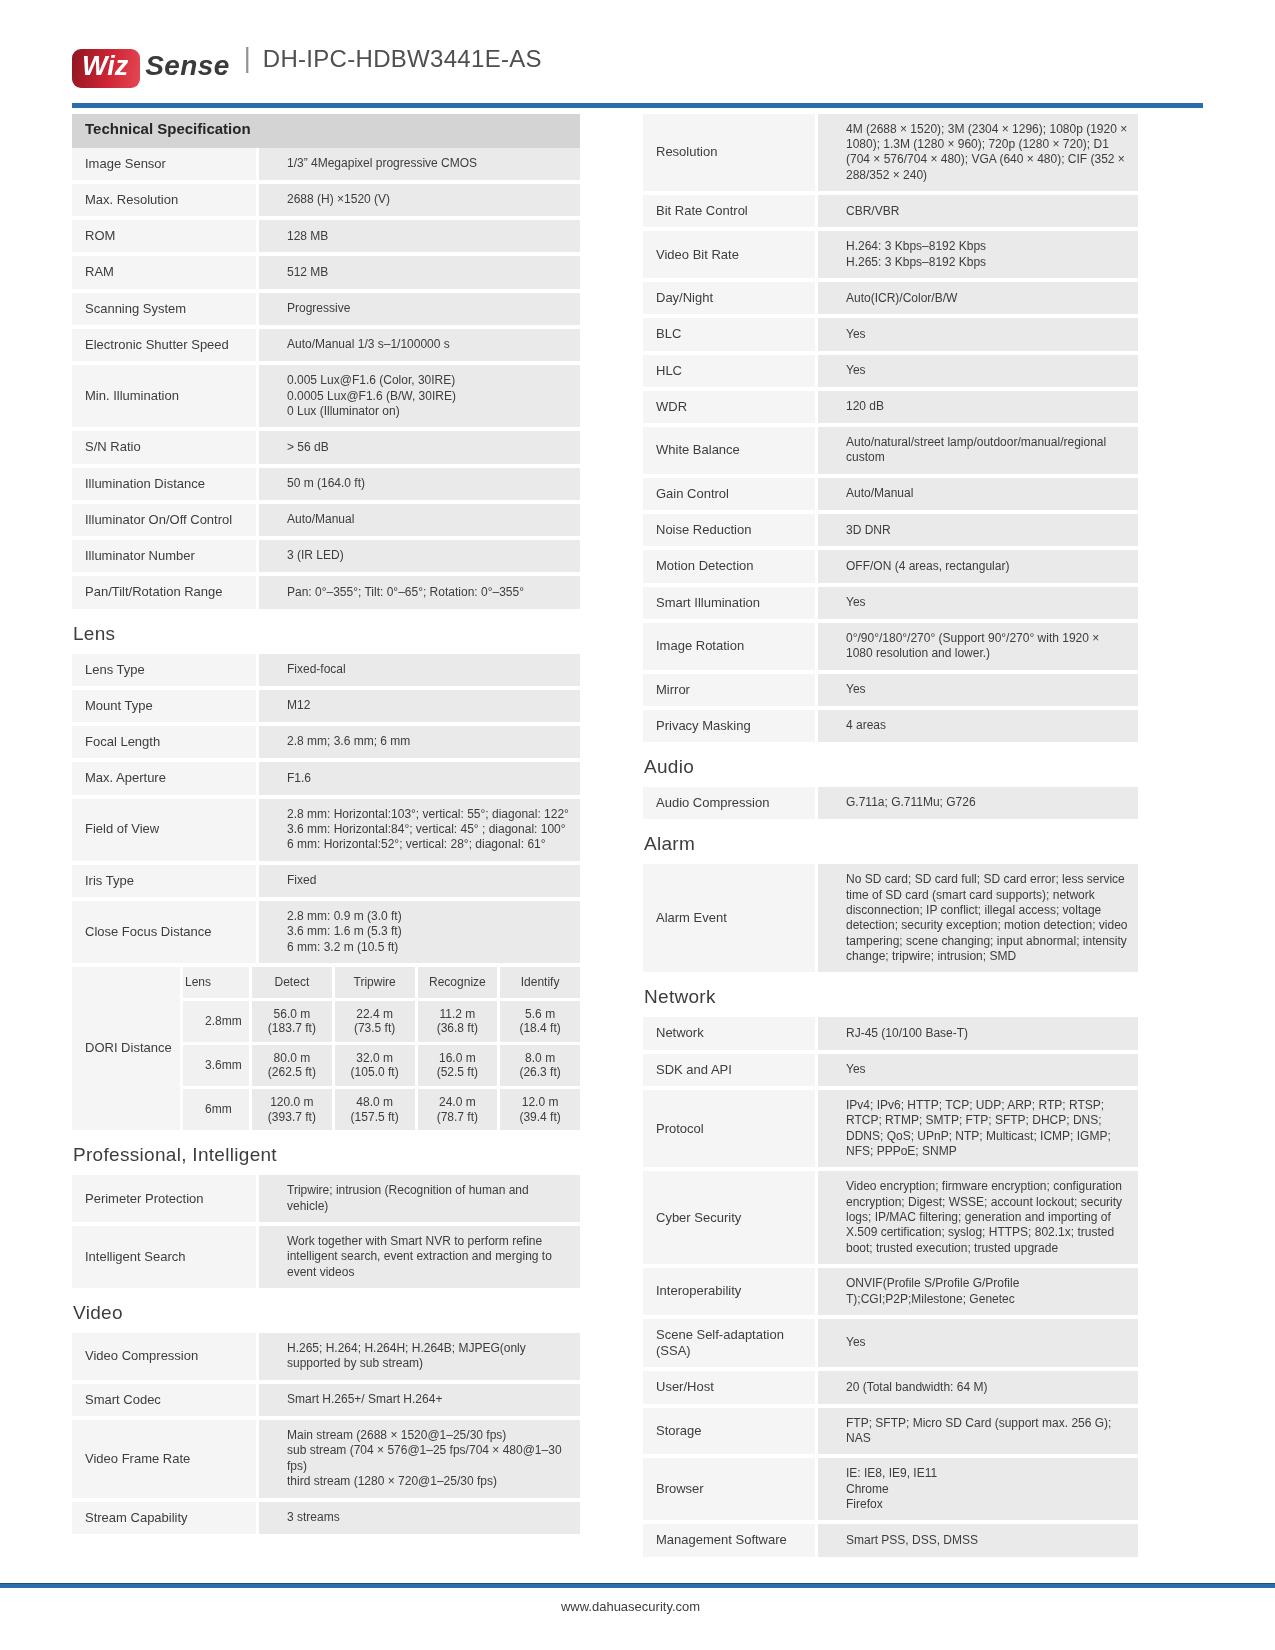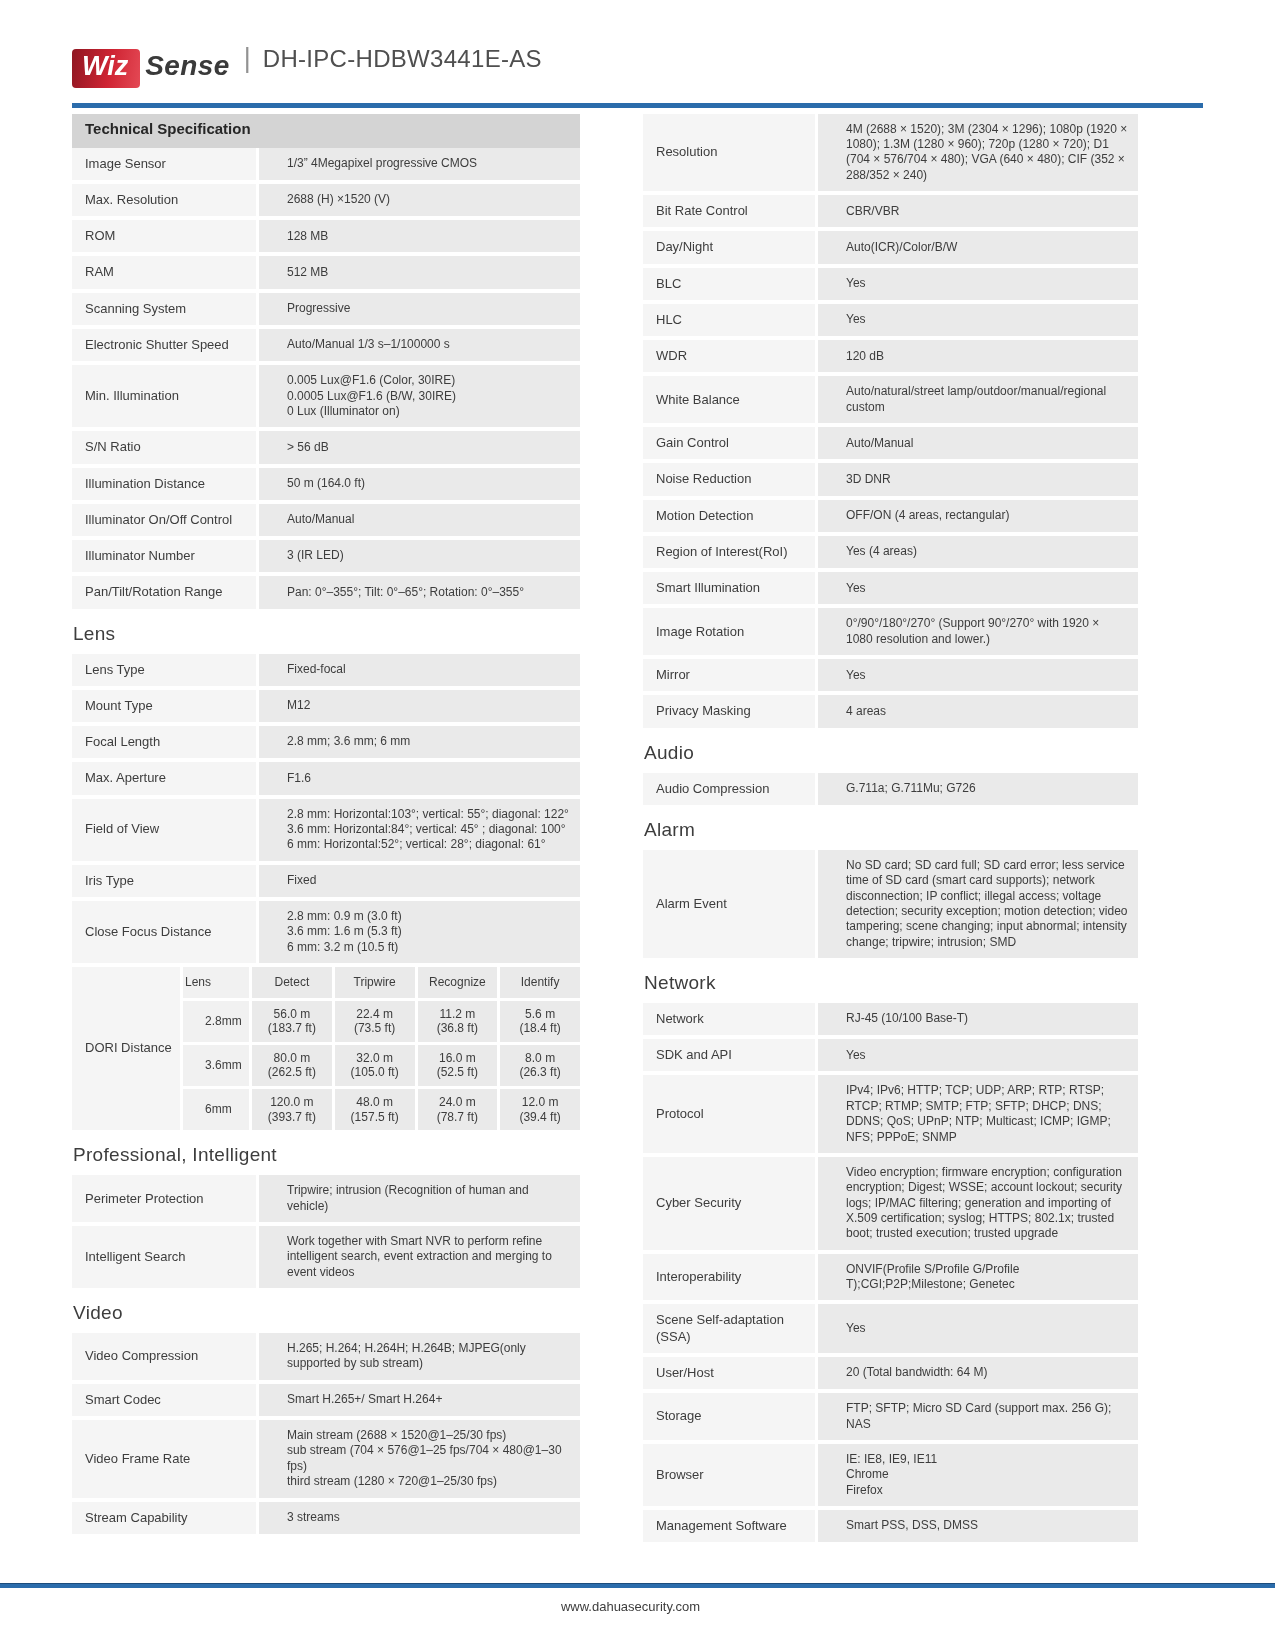--- a/index.html
+++ b/index.html
@@ -6,21 +6,21 @@
   html,body { background:#ffffff; }
   .page {
     position:relative; width:1275px; height:1650px; background:#fff;
     font-family:"Liberation Sans", sans-serif; color:#3d3d3d; overflow:hidden;
   }
   .header { padding:30px 72px 0 72px; display:flex; align-items:center; }
   .logo { display:flex; align-items:baseline; }
   .logo-badge {
     display:inline-block; background:linear-gradient(100deg,#8f1722 0%, var(--logo-red,#cf2433) 55%, #e44955 100%);
     color:#fff; font-style:italic; font-weight:bold; font-size:27px;
-    padding:3px 12px 6px 10px; border-radius:4px; line-height:1.1;
+    padding:3px 12px 6px 10px; border-radius:9px; line-height:1.1;
   }
   .logo-sense { color:#3a3a3a; font-style:italic; font-weight:bold; font-size:28px; margin-left:5px; letter-spacing:.4px;margin-top:20px; }
   .sep { color:#929292; font-size:27px; margin:0 12px 0 14px; font-weight:normal; }
   .model { color:#4f4f4f; font-size:24px; letter-spacing:.3px; }
   .blue-rule { height:5px; background:var(--accent-blue,#2b6cab); margin:15px 72px 0 72px; }
   .columns { display:flex; gap:63px; padding:6px 0 0 72px; align-items:flex-start; }
   .col-left { width:508px; }
   .col-right { width:495px; }
   .spec-bar {
     background:var(--bar-gray,#d4d4d4); height:34px; line-height:30px;
@@ -223,20 +223,25 @@
     <div class="col-right">
         <div class="spec-row">
           <div class="spec-label">Resolution</div>
           <div class="spec-value">4M (2688 × 1520); 3M (2304 × 1296); 1080p (1920 × 1080); 1.3M (1280 × 960); 720p (1280 × 720); D1 (704 × 576/704 × 480); VGA (640 × 480); CIF (352 × 288/352 × 240)</div>
         </div>
         <div class="spec-row">
           <div class="spec-label">Bit Rate Control</div>
           <div class="spec-value">CBR/VBR</div>
         </div>
         <div class="spec-row">
+          <div class="spec-label">Video Bit Rate</div>
+          <div class="spec-value">H.264: 3 Kbps–8192 Kbps
+H.265: 3 Kbps–8192 Kbps</div>
+        </div>
+        <div class="spec-row">
           <div class="spec-label">Day/Night</div>
           <div class="spec-value">Auto(ICR)/Color/B/W</div>
         </div>
         <div class="spec-row">
           <div class="spec-label">BLC</div>
           <div class="spec-value">Yes</div>
         </div>
         <div class="spec-row">
           <div class="spec-label">HLC</div>
           <div class="spec-value">Yes</div>
@@ -253,24 +258,20 @@
           <div class="spec-label">Gain Control</div>
           <div class="spec-value">Auto/Manual</div>
         </div>
         <div class="spec-row">
           <div class="spec-label">Noise Reduction</div>
           <div class="spec-value">3D DNR</div>
         </div>
         <div class="spec-row">
           <div class="spec-label">Motion Detection</div>
           <div class="spec-value">OFF/ON (4 areas, rectangular)</div>
-        </div>
-        <div class="spec-row">
-          <div class="spec-label">Region of Interest(RoI)</div>
-          <div class="spec-value">Yes (4 areas)</div>
         </div>
         <div class="spec-row">
           <div class="spec-label">Smart Illumination</div>
           <div class="spec-value">Yes</div>
         </div>
         <div class="spec-row">
           <div class="spec-label">Image Rotation</div>
           <div class="spec-value">0°/90°/180°/270° (Support 90°/270° with 1920 × 1080 resolution and lower.)</div>
         </div>
         <div class="spec-row">

